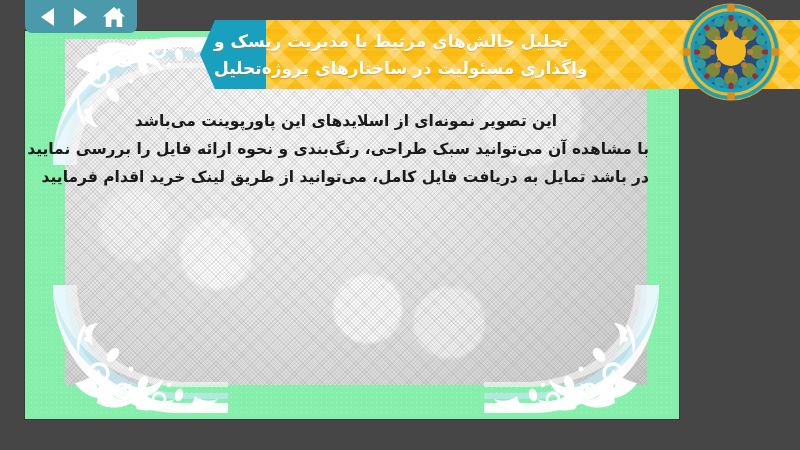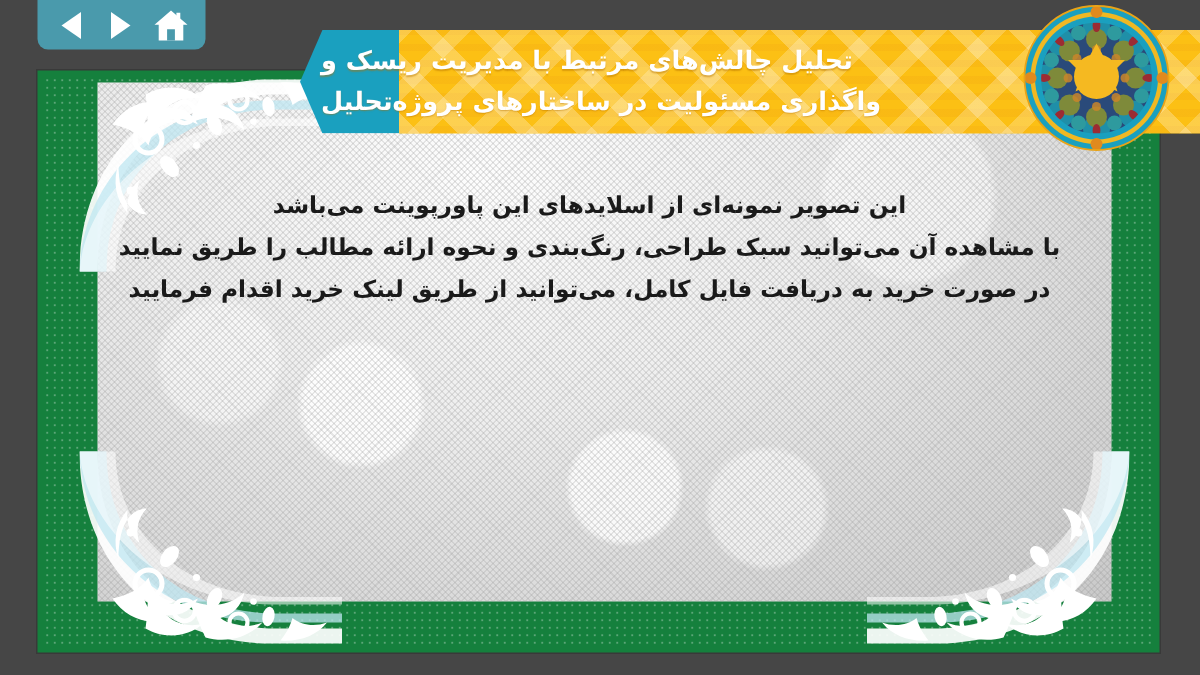--- a/index.html
+++ b/index.html
@@ -17,22 +17,22 @@
     display:flex;align-items:center;justify-content:space-around;
     padding:0 6px;box-sizing:border-box;z-index:40;
   }
   .navbtn{display:flex;align-items:center;justify-content:center;width:28px;height:24px;cursor:pointer;}
   .tri{width:0;height:0;border-top:9px solid transparent;border-bottom:9px solid transparent;}
   .tri-l{border-right:13px solid #ffffff;}
   .tri-r{border-left:13px solid #ffffff;}
 
   
   #slide{
-    position:absolute;left:25px;top:47px;width:748px;height:388px;
-    background:#15803d;
+    position:absolute;left:25px;top:31px;width:654px;height:388px;
+    background:#86efac;
     box-shadow:0 0 0 1px rgba(0,0,0,.18);
     overflow:hidden;z-index:10;
   }
   
   #slide:before{
     content:"";position:absolute;inset:4px;
     background-image:radial-gradient(rgba(255,255,255,.30) .7px, transparent .8px);
     background-size:5px 5px;pointer-events:none;z-index:2;
   }
   
@@ -188,22 +188,22 @@
         <ellipse cx="90" cy="34" rx="4.5" ry="7.5" transform="rotate(-25 90 34)"></ellipse>
         <ellipse cx="126" cy="22" rx="4" ry="6.5" transform="rotate(-12 126 22)"></ellipse>
         <circle cx="34" cy="78" r="2.6"></circle>
           <circle cx="78" cy="48" r="2.4"></circle>
           <circle cx="116" cy="32" r="2.2"></circle>
       </g>
     </svg>
 
     <div id="body-text">
       <p>این تصویر نمونه‌ای از اسلایدهای این پاورپوینت می‌باشد</p>
-      <p>با مشاهده آن می‌توانید سبک طراحی، رنگ‌بندی و نحوه ارائه مطالب را طریق نمایید</p>
-      <p>در صورت خرید به دریافت فایل کامل، می‌توانید از طریق لینک خرید اقدام فرمایید</p>
+      <p>با مشاهده آن می‌توانید سبک طراحی، رنگ‌بندی و نحوه ارائه فایل را بررسی نمایید</p>
+      <p>در باشد تمایل به دریافت فایل کامل، می‌توانید از طریق لینک خرید اقدام فرمایید</p>
     </div>
   </div>
 
   <div id="banner">
     <div id="banner-point"></div>
     <div id="banner-body"></div>
     <div id="title-text">
       <span>تحلیل چالش‌های مرتبط با مدیریت ریسک و</span>
       <span>واگذاری مسئولیت در ساختارهای پروژه‌تحلیل</span>
     </div>

